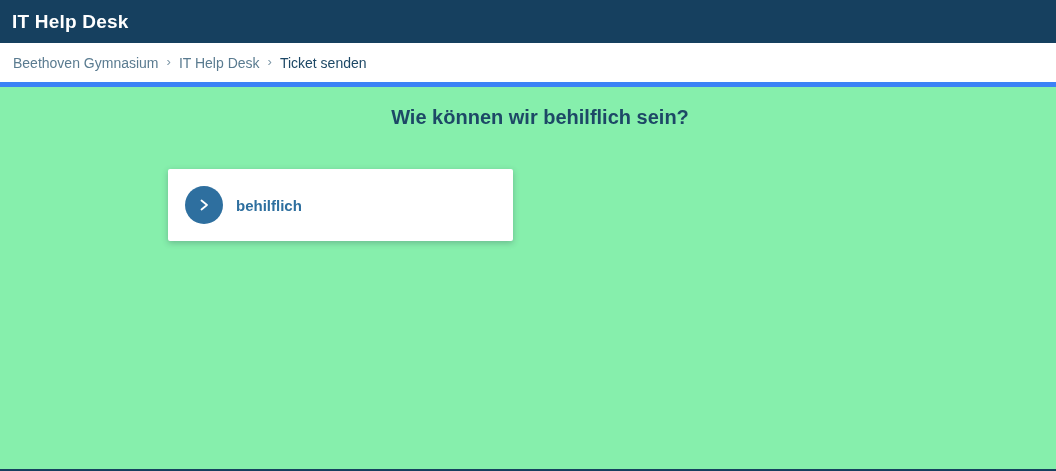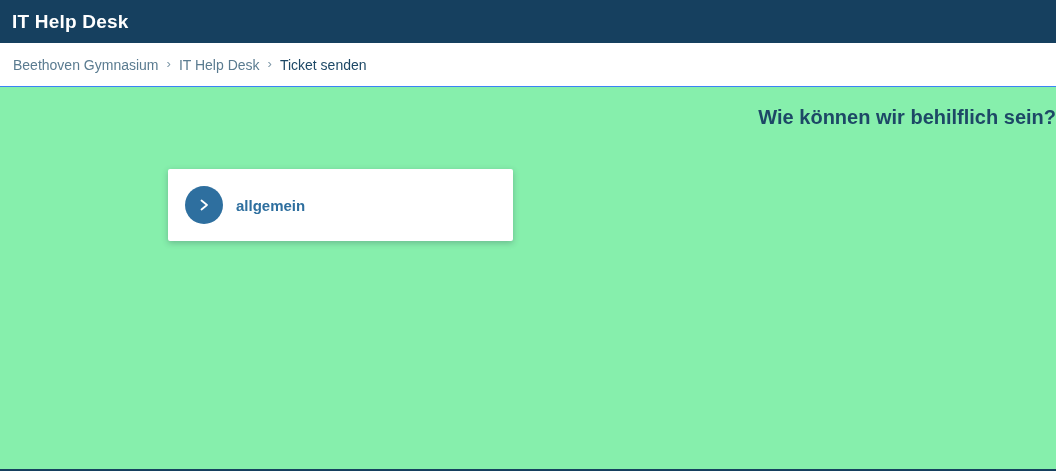--- a/index.html
+++ b/index.html
@@ -21,36 +21,36 @@
   }
   .app-title {
     color: #ffffff; font-size: 19px; font-weight: 700;
     margin: 0; letter-spacing: 0.2px;
   }
 
   
   .breadcrumb-bar {
     height: 44px; flex: 0 0 44px;
     background: #ffffff;
-    border-bottom: 1px solid #3b82f6;
+    border-bottom: 5px solid #3b82f6;
     display: flex; align-items: center;
     padding: 4px 13px;
     font-size: 14px;
     gap: 8px;
     white-space: nowrap;
   }
   .breadcrumb-bar a { color: #5a7b90; text-decoration: none; cursor: pointer; }
   .crumb-sep { color: #7e98a8; font-size: 13px; transform: translateY(-1px); }
   .crumb-current { color: #1d4866; font-weight: 400; }
 
   
   .content { flex: 1 1 auto; }
   .question {
     margin: 19px 0 0;
-    text-align: right;
+    text-align: center;
     font-size: 20px; font-weight: 700;
     color: #1d4866;
     padding-left: 24px;
   }
   .grid {
     width: 720px;
     margin: 40px auto 0;
     display: grid;
     grid-template-columns: 345px 345px;
     column-gap: 30px;
@@ -103,21 +103,21 @@
     <h2 class="question">Wie können wir behilflich sein?</h2>
 
     <div class="grid">
 
       <div class="card">
         <span class="circle">
           <svg width="16" height="16" viewBox="0 0 16 16" aria-hidden="true">
             <polyline points="5.5,3.5 11,8 5.5,12.5" fill="none" stroke="#ffffff" stroke-width="1.8" stroke-linecap="round" stroke-linejoin="round"></polyline>
           </svg>
         </span>
-        <span class="card-label">allgemein</span>
+        <span class="card-label">behilflich</span>
       </div>
 
 
 
 
     </div>
   </main>
 
   <div class="footer-line"></div>
 

